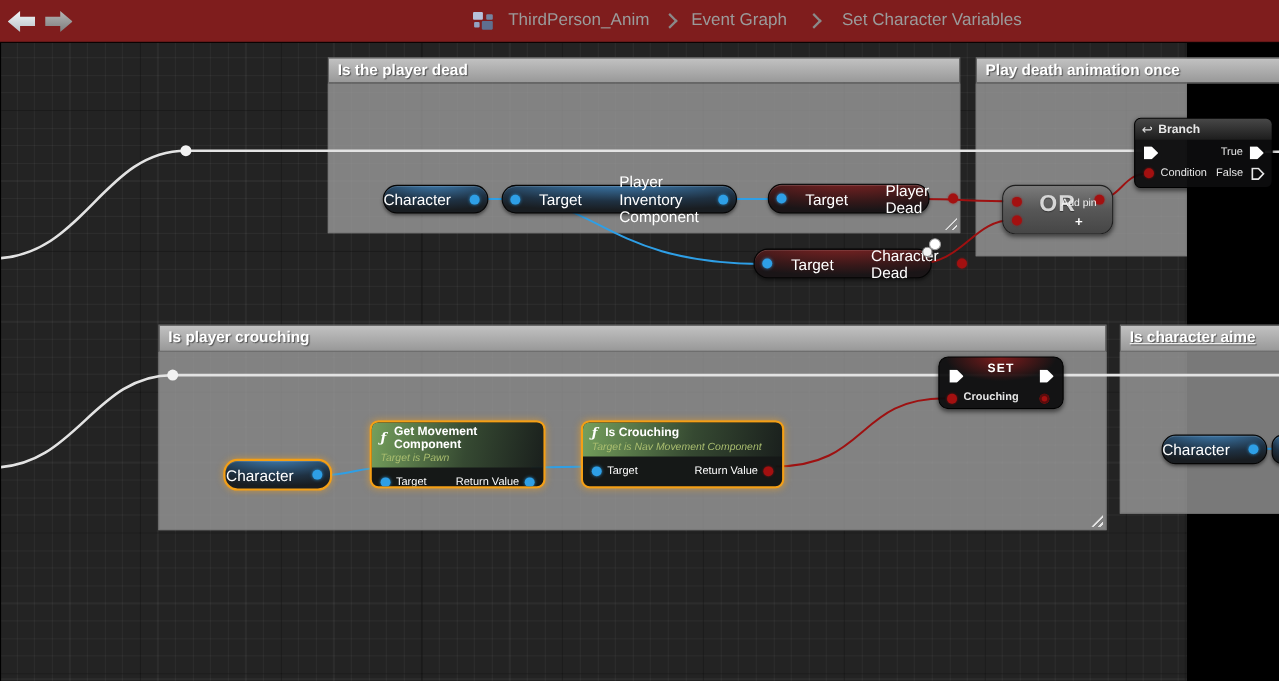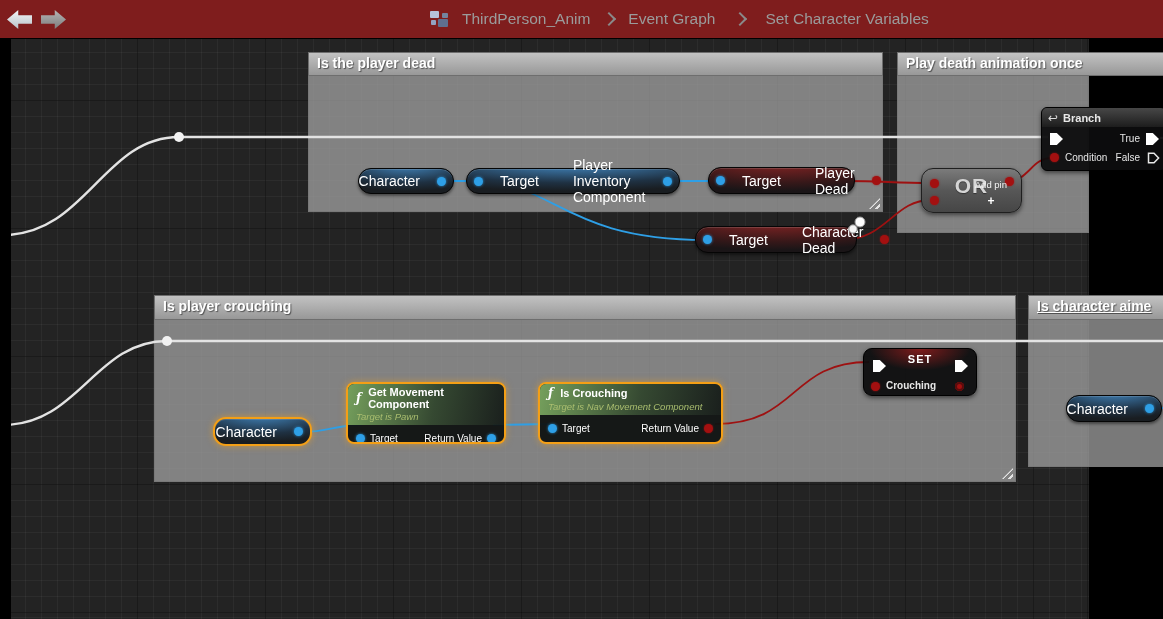--- a/index.html
+++ b/index.html
@@ -12,21 +12,21 @@
   .navbtn .arrow{width:100%;height:100%;}
   .arrow-left{background:linear-gradient(180deg,#f2f6f8,#b9c2c8);
      clip-path:polygon(0 50%,45% 0,45% 28%,100% 28%,100% 72%,45% 72%,45% 100%);}
   .arrow-right{background:linear-gradient(180deg,#b5b5b5,#7d7d7d);
      clip-path:polygon(100% 50%,55% 0,55% 28%,0 28%,0 72%,55% 72%,55% 100%);}
   .breadcrumb{position:absolute;left:430px;top:0;height:38px;display:flex;align-items:center;
      gap:12px;color:#9b9b9b;font-size:15.5px;white-space:nowrap;}
   .crumb-sep{width:8px;height:8px;border-top:2px solid #8a8a8a;border-right:2px solid #8a8a8a;
      transform:rotate(45deg);margin:0 2px;}
   
-  .graph{position:absolute;left:11px;top:38px;width:1078px;height:581px;background-color:#232323;
+  .graph{position:absolute;left:1px;top:38px;width:1078px;height:581px;background-color:#232323;
      background-image:
        repeating-linear-gradient(90deg,rgba(0,0,0,.42) 0 1px,transparent 1px 128px),
        repeating-linear-gradient(0deg,rgba(0,0,0,.42) 0 1px,transparent 1px 128px),
        repeating-linear-gradient(90deg,rgba(255,255,255,.045) 0 1px,transparent 1px 16px),
        repeating-linear-gradient(0deg,rgba(255,255,255,.045) 0 1px,transparent 1px 16px);
      background-position:-2px -6px;}
   .abs{position:absolute;}
   
   .comment-h{position:absolute;box-sizing:border-box;z-index:1;white-space:nowrap;overflow:hidden;
      background:linear-gradient(180deg,#c2c2c2,#989898);border:1px solid #6e6e6e;
@@ -196,21 +196,21 @@
     <span class="rowlabel" style="position:absolute;right:26px;top:25px;">True</span>
     <div class="execarrow" style="position:absolute;right:7px;top:25px;"></div>
     <span class="pin red abs" style="left:8px;top:45px;"></span>
     <span class="rowlabel" style="position:absolute;left:23px;top:44px;">Condition</span>
     <span class="rowlabel" style="position:absolute;right:26px;top:44px;">False</span>
     <svg style="position:absolute;right:6px;top:44px;" width="13" height="12" viewBox="0 0 13 12">
       <path d="M1.5 1.2 L7 1.2 L11.6 6 L7 10.8 L1.5 10.8 Z" fill="none" stroke="#e8e8e8" stroke-width="1.5"></path>
     </svg>
   </div>
 
-  <div class="dnode" style="left:852px;top:286px;width:114px;height:48px;border-radius:9px;margin-top:24px;">
+  <div class="dnode" style="left:852px;top:286px;width:114px;height:48px;border-radius:9px;">
     <div class="set-glow"></div>
     <div class="set-title">SET</div>
     <div class="execarrow" style="position:absolute;left:9px;top:11px;"></div>
     <div class="execarrow" style="position:absolute;right:8px;top:11px;"></div>
     <span class="pin red abs" style="left:7px;top:33px;"></span>
     <span class="rowlabel" style="position:absolute;left:22px;top:31px;font-weight:bold;">Crouching</span>
     <span class="pin red abs" style="right:12px;top:33px;box-shadow:inset 0 0 0 2px #5a0c0c;"></span>
   </div>
 
   <div class="fnode" style="left:335px;top:344px;width:160px;height:62px;">

